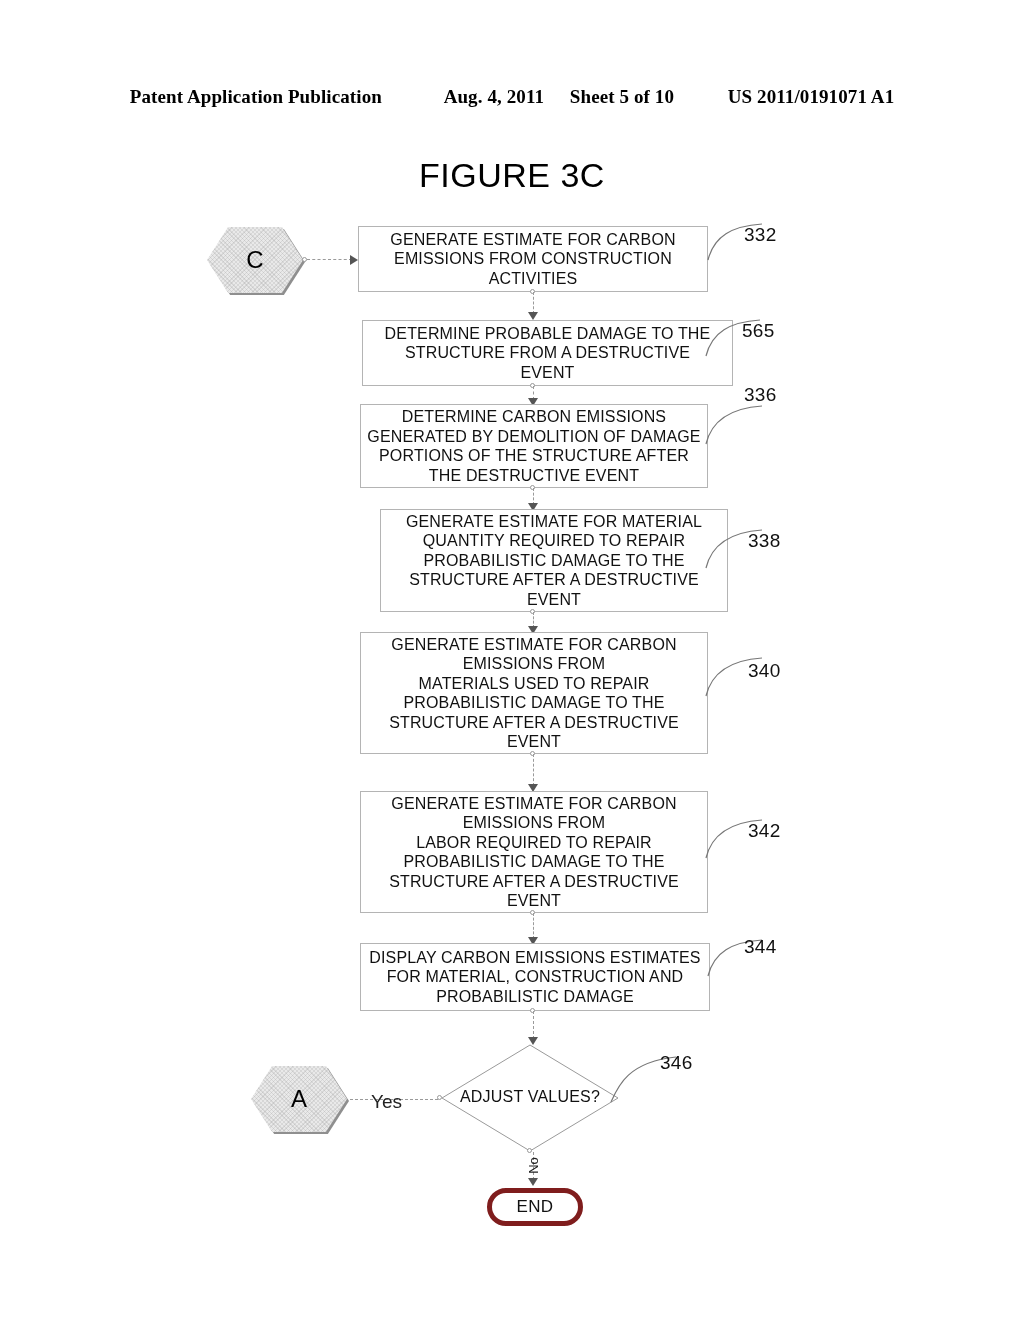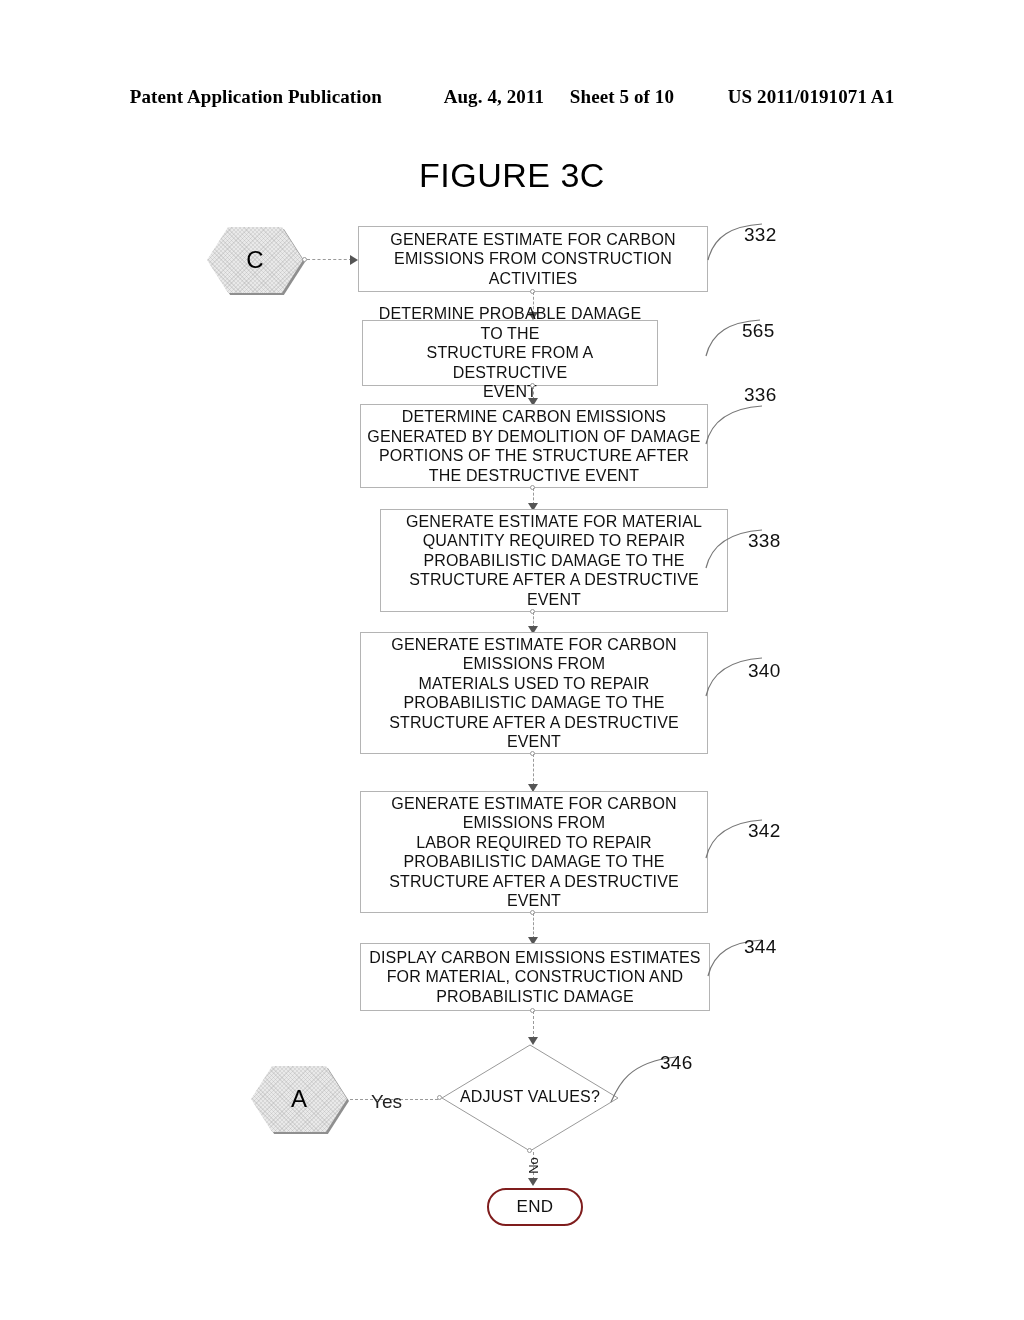--- a/index.html
+++ b/index.html
@@ -175,21 +175,21 @@
   }
 
   
   #end-node {
     position: absolute;
     left: 487px;
     top: 1188px;
     width: 96px;
     height: 38px;
     box-sizing: border-box;
-    border: 2px solid #7f1d1d;
+    border: 5px solid #7f1d1d;
     border-radius: 19px;
     background: #fff;
     display: flex;
     align-items: center;
     justify-content: center;
     font-size: 17px;
     letter-spacing: 0.4px;
     color: #111;
   }
 </style>
@@ -223,21 +223,21 @@
 </div>
 <svg class="leader" style="left:706px; top:222px;" width="60" height="40">
   <path d="M2 38 C 8 14, 26 4, 56 2" stroke="#777" stroke-width="1.2" fill="none"></path>
 </svg>
 <div class="refnum" style="left:744px; top:224px;">332</div>
 
 <div class="conn-dot" style="left:530px; top:289px;"></div>
 <div class="vconn" style="left:533px; top:292px; height:22px;"></div>
 <div class="arrowhead-down" style="left:528px; top:312px;"></div>
 
-<div class="flow-box" style="left:362px; top:320px; width:296px; height:66px;">
+<div class="flow-box" style="left:362px; top:320px; width:371px; height:66px;">
   <span class="btxt">DETERMINE PROBABLE DAMAGE TO THE
 STRUCTURE FROM A DESTRUCTIVE
 EVENT</span>
 </div>
 <svg class="leader" style="left:704px; top:318px;" width="60" height="40">
   <path d="M2 38 C 8 14, 26 4, 56 2" stroke="#777" stroke-width="1.2" fill="none"></path>
 </svg>
 <div class="refnum" style="left:742px; top:320px;">565</div>
 
 <div class="conn-dot" style="left:530px; top:383px;"></div>

